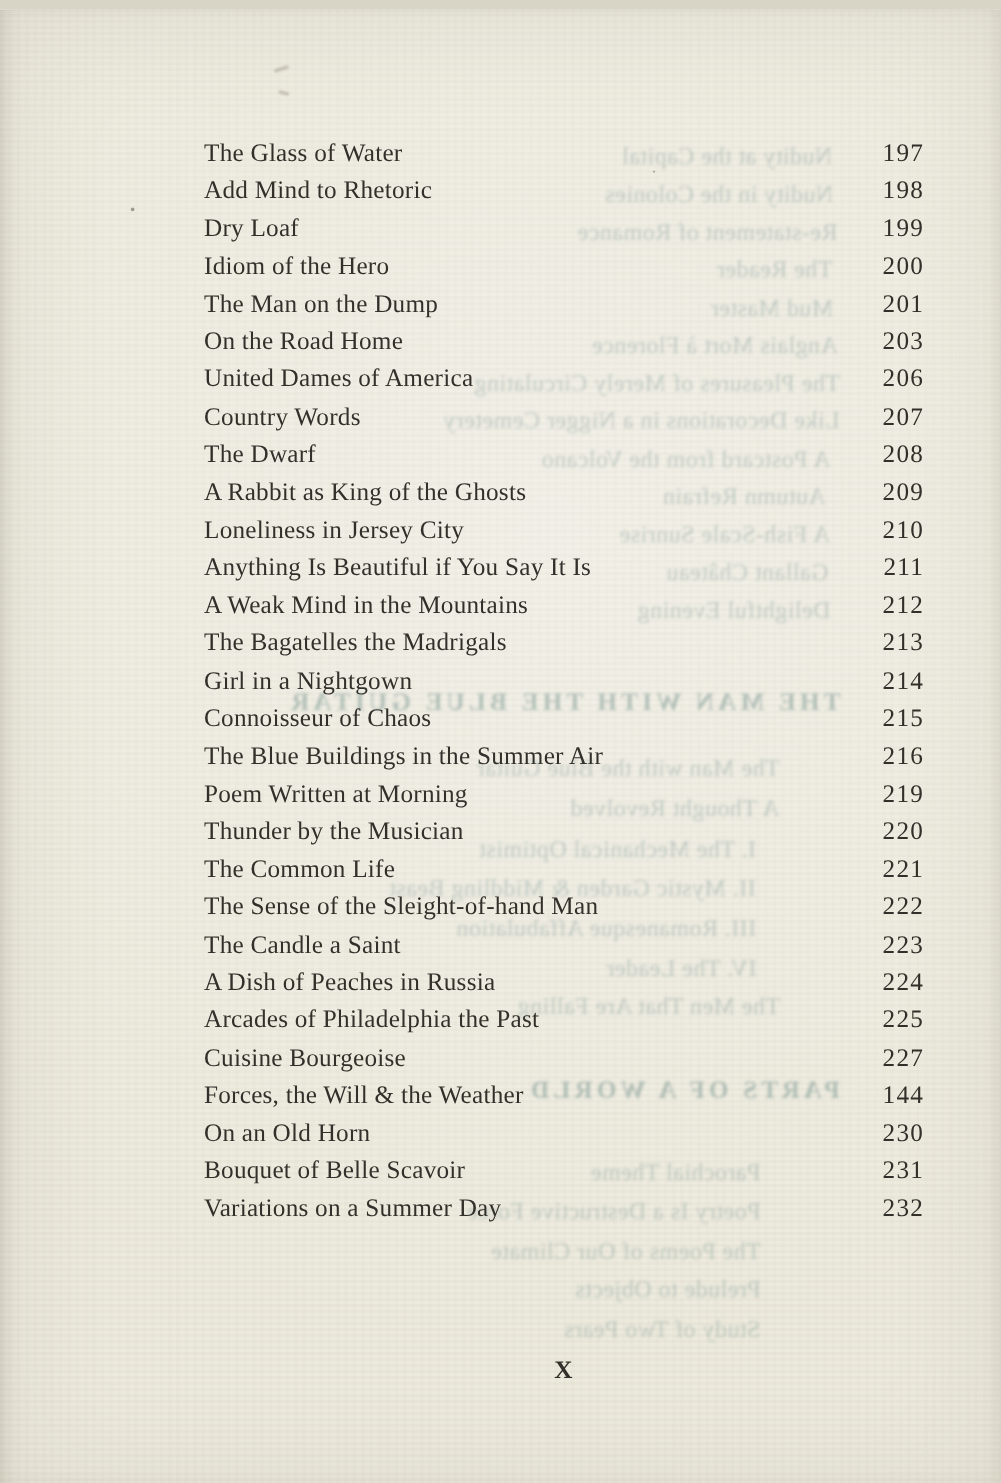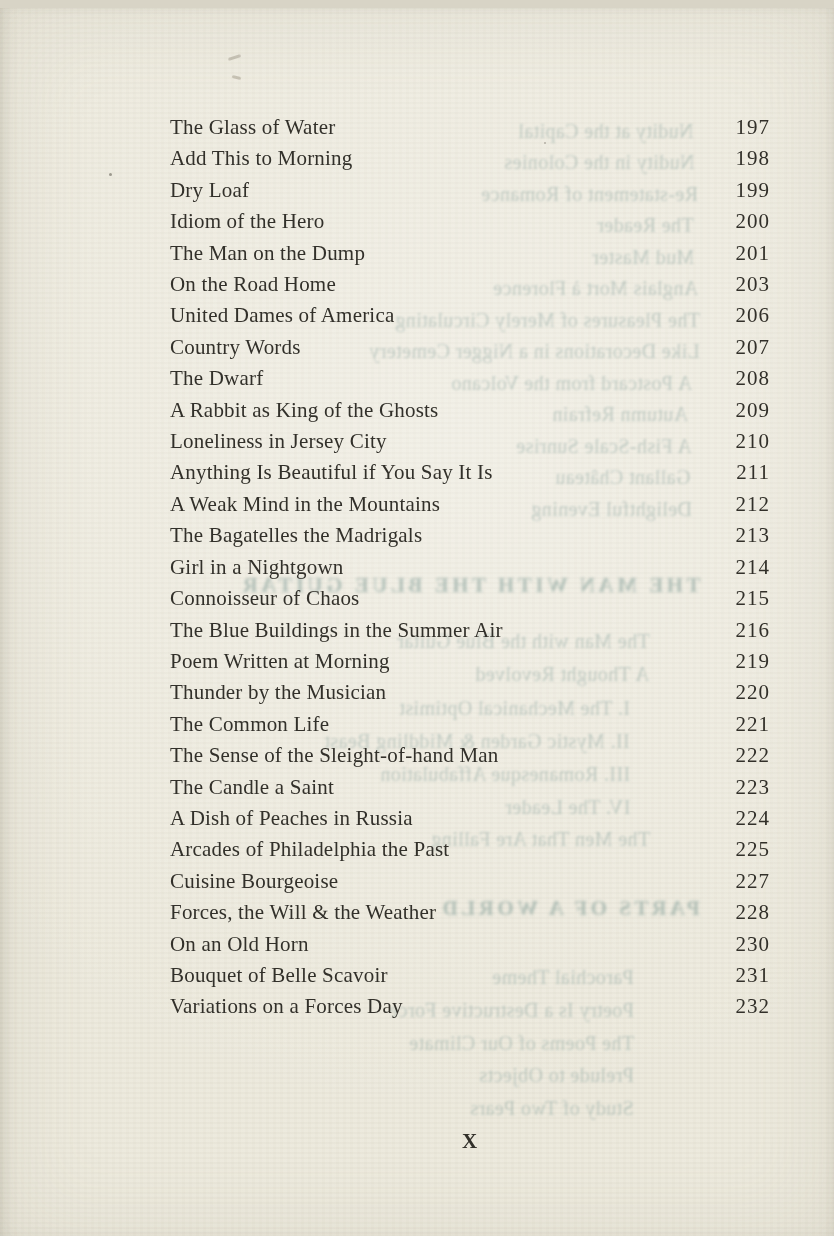--- a/index.html
+++ b/index.html
@@ -104,21 +104,21 @@
       <div class="bleed-line" style="top: 1056px; right: 200px;">Prelude to Objects</div>
       <div class="bleed-line" style="top: 1089px; right: 200px;">Study of Two Pears</div>
     </div>
 
   <div class="toc-list">
       <div class="toc-row">
         <span class="toc-title">The Glass of Water</span>
         <span class="toc-page">197</span>
       </div>
       <div class="toc-row">
-        <span class="toc-title">Add This to Morning</span>
+        <span class="toc-title">Add Mind to Rhetoric</span>
         <span class="toc-page">198</span>
       </div>
       <div class="toc-row">
         <span class="toc-title">Dry Loaf</span>
         <span class="toc-page">199</span>
       </div>
       <div class="toc-row">
         <span class="toc-title">Idiom of the Hero</span>
         <span class="toc-page">200</span>
       </div>
@@ -201,32 +201,32 @@
       <div class="toc-row">
         <span class="toc-title">Arcades of Philadelphia the Past</span>
         <span class="toc-page">225</span>
       </div>
       <div class="toc-row">
         <span class="toc-title">Cuisine Bourgeoise</span>
         <span class="toc-page">227</span>
       </div>
       <div class="toc-row">
         <span class="toc-title">Forces, the Will &amp; the Weather</span>
-        <span class="toc-page">228</span>
+        <span class="toc-page">144</span>
       </div>
       <div class="toc-row">
         <span class="toc-title">On an Old Horn</span>
         <span class="toc-page">230</span>
       </div>
       <div class="toc-row">
         <span class="toc-title">Bouquet of Belle Scavoir</span>
         <span class="toc-page">231</span>
       </div>
       <div class="toc-row">
-        <span class="toc-title">Variations on a Forces Day</span>
+        <span class="toc-title">Variations on a Summer Day</span>
         <span class="toc-page">232</span>
       </div>
     </div>
 
   <div class="folio">X</div>
 
   <div class="speck s1"></div>
   <div class="speck s2"></div>
   <div class="pencil p1"></div>
   <div class="pencil p2"></div>

